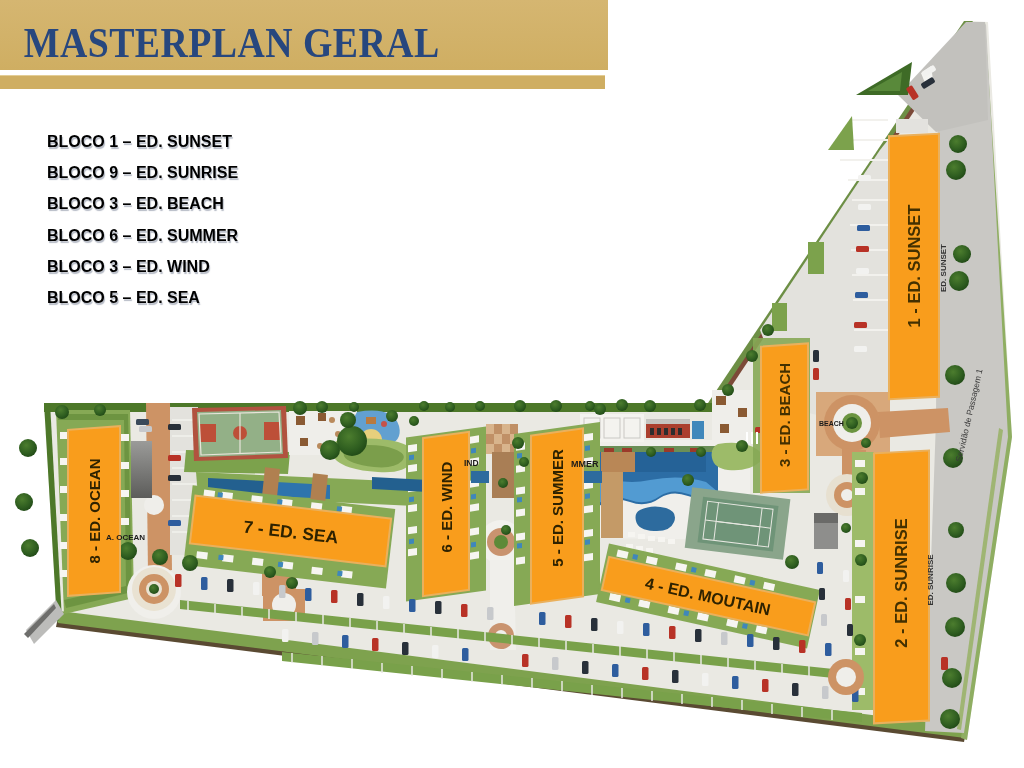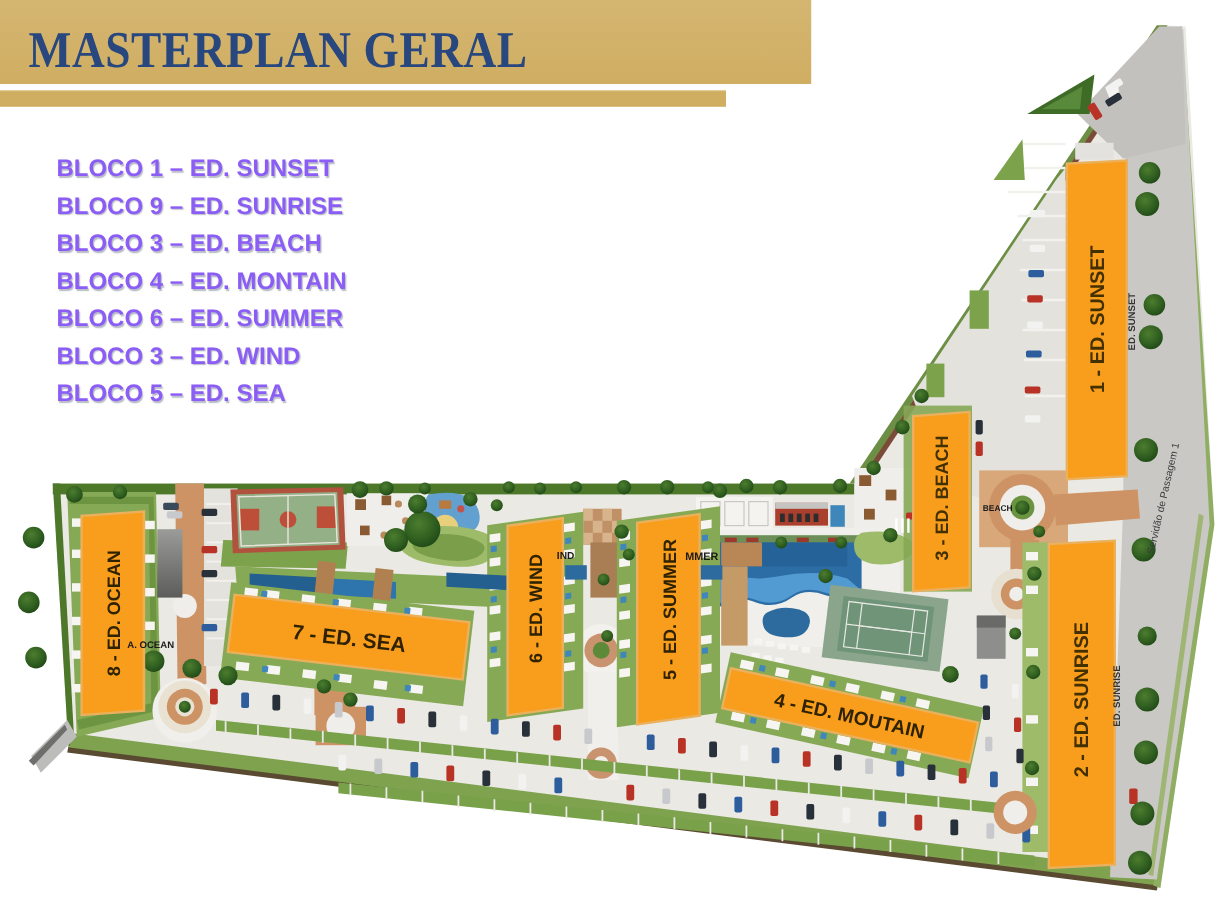--- a/index.html
+++ b/index.html
@@ -1,38 +1,37 @@
 <!DOCTYPE html>
 <html><head>
 <meta charset="utf-8">
 <style>
   html,body{margin:0;padding:0;background:#ffffff;width:1024px;height:768px;overflow:hidden;}
   body{font-family:"Liberation Sans", sans-serif;position:relative;}
-  .titlebar{position:absolute;left:0;top:0;width:676px;height:70px;background:linear-gradient(#d5b671,#cfae62);}
+  .titlebar{position:absolute;left:0;top:0;width:608px;height:70px;background:linear-gradient(#d5b671,#cfae62);}
   .titlebar h1{margin:0;padding:21px 0 0 27px;font-family:"Liberation Serif",serif;font-weight:bold;font-size:43px;line-height:1;color:#27477e;letter-spacing:0.5px;transform:scaleX(0.88);transform-origin:left top;}
   .subbar{position:absolute;left:0;top:75px;width:605px;height:13px;background:#cfae62;border-top:1px solid #e3cd96;}
-  .legend{position:absolute;left:47px;top:126px;color:#8b5cf6;font-weight:bold;font-size:20px;}
+  .legend{position:absolute;left:47px;top:126px;color:#000000;font-weight:bold;font-size:16px;}
   .legend div{height:31.2px;line-height:31.2px;white-space:nowrap;text-shadow:1px 1.5px 1px rgba(120,130,150,0.55);}
   svg{position:absolute;left:0;top:0;}
   text{font-family:"Liberation Sans",sans-serif;}
 </style>
 </head>
 <body>
 
 <div class="titlebar">
     <h1>MASTERPLAN GERAL</h1>
   </div>
 
 <div class="subbar"></div>
 
 <div class="legend">
   <div>BLOCO 1 – ED. SUNSET</div>
   <div>BLOCO 9 – ED. SUNRISE</div>
   <div>BLOCO 3 – ED. BEACH</div>
-  <div>BLOCO 4 – ED. MONTAIN</div>
   <div>BLOCO 6 – ED. SUMMER</div>
   <div>BLOCO 3 – ED. WIND</div>
   <div>BLOCO 5 – ED. SEA</div>
 </div>
 <svg width="1024" height="768" viewBox="0 0 1024 768">
 <defs>
   <radialGradient id="treeG" cx="40%" cy="35%" r="75%">
     <stop offset="0%" stop-color="#4c7d2e"></stop>
     <stop offset="60%" stop-color="#2f5e20"></stop>
     <stop offset="100%" stop-color="#1d4414"></stop>

